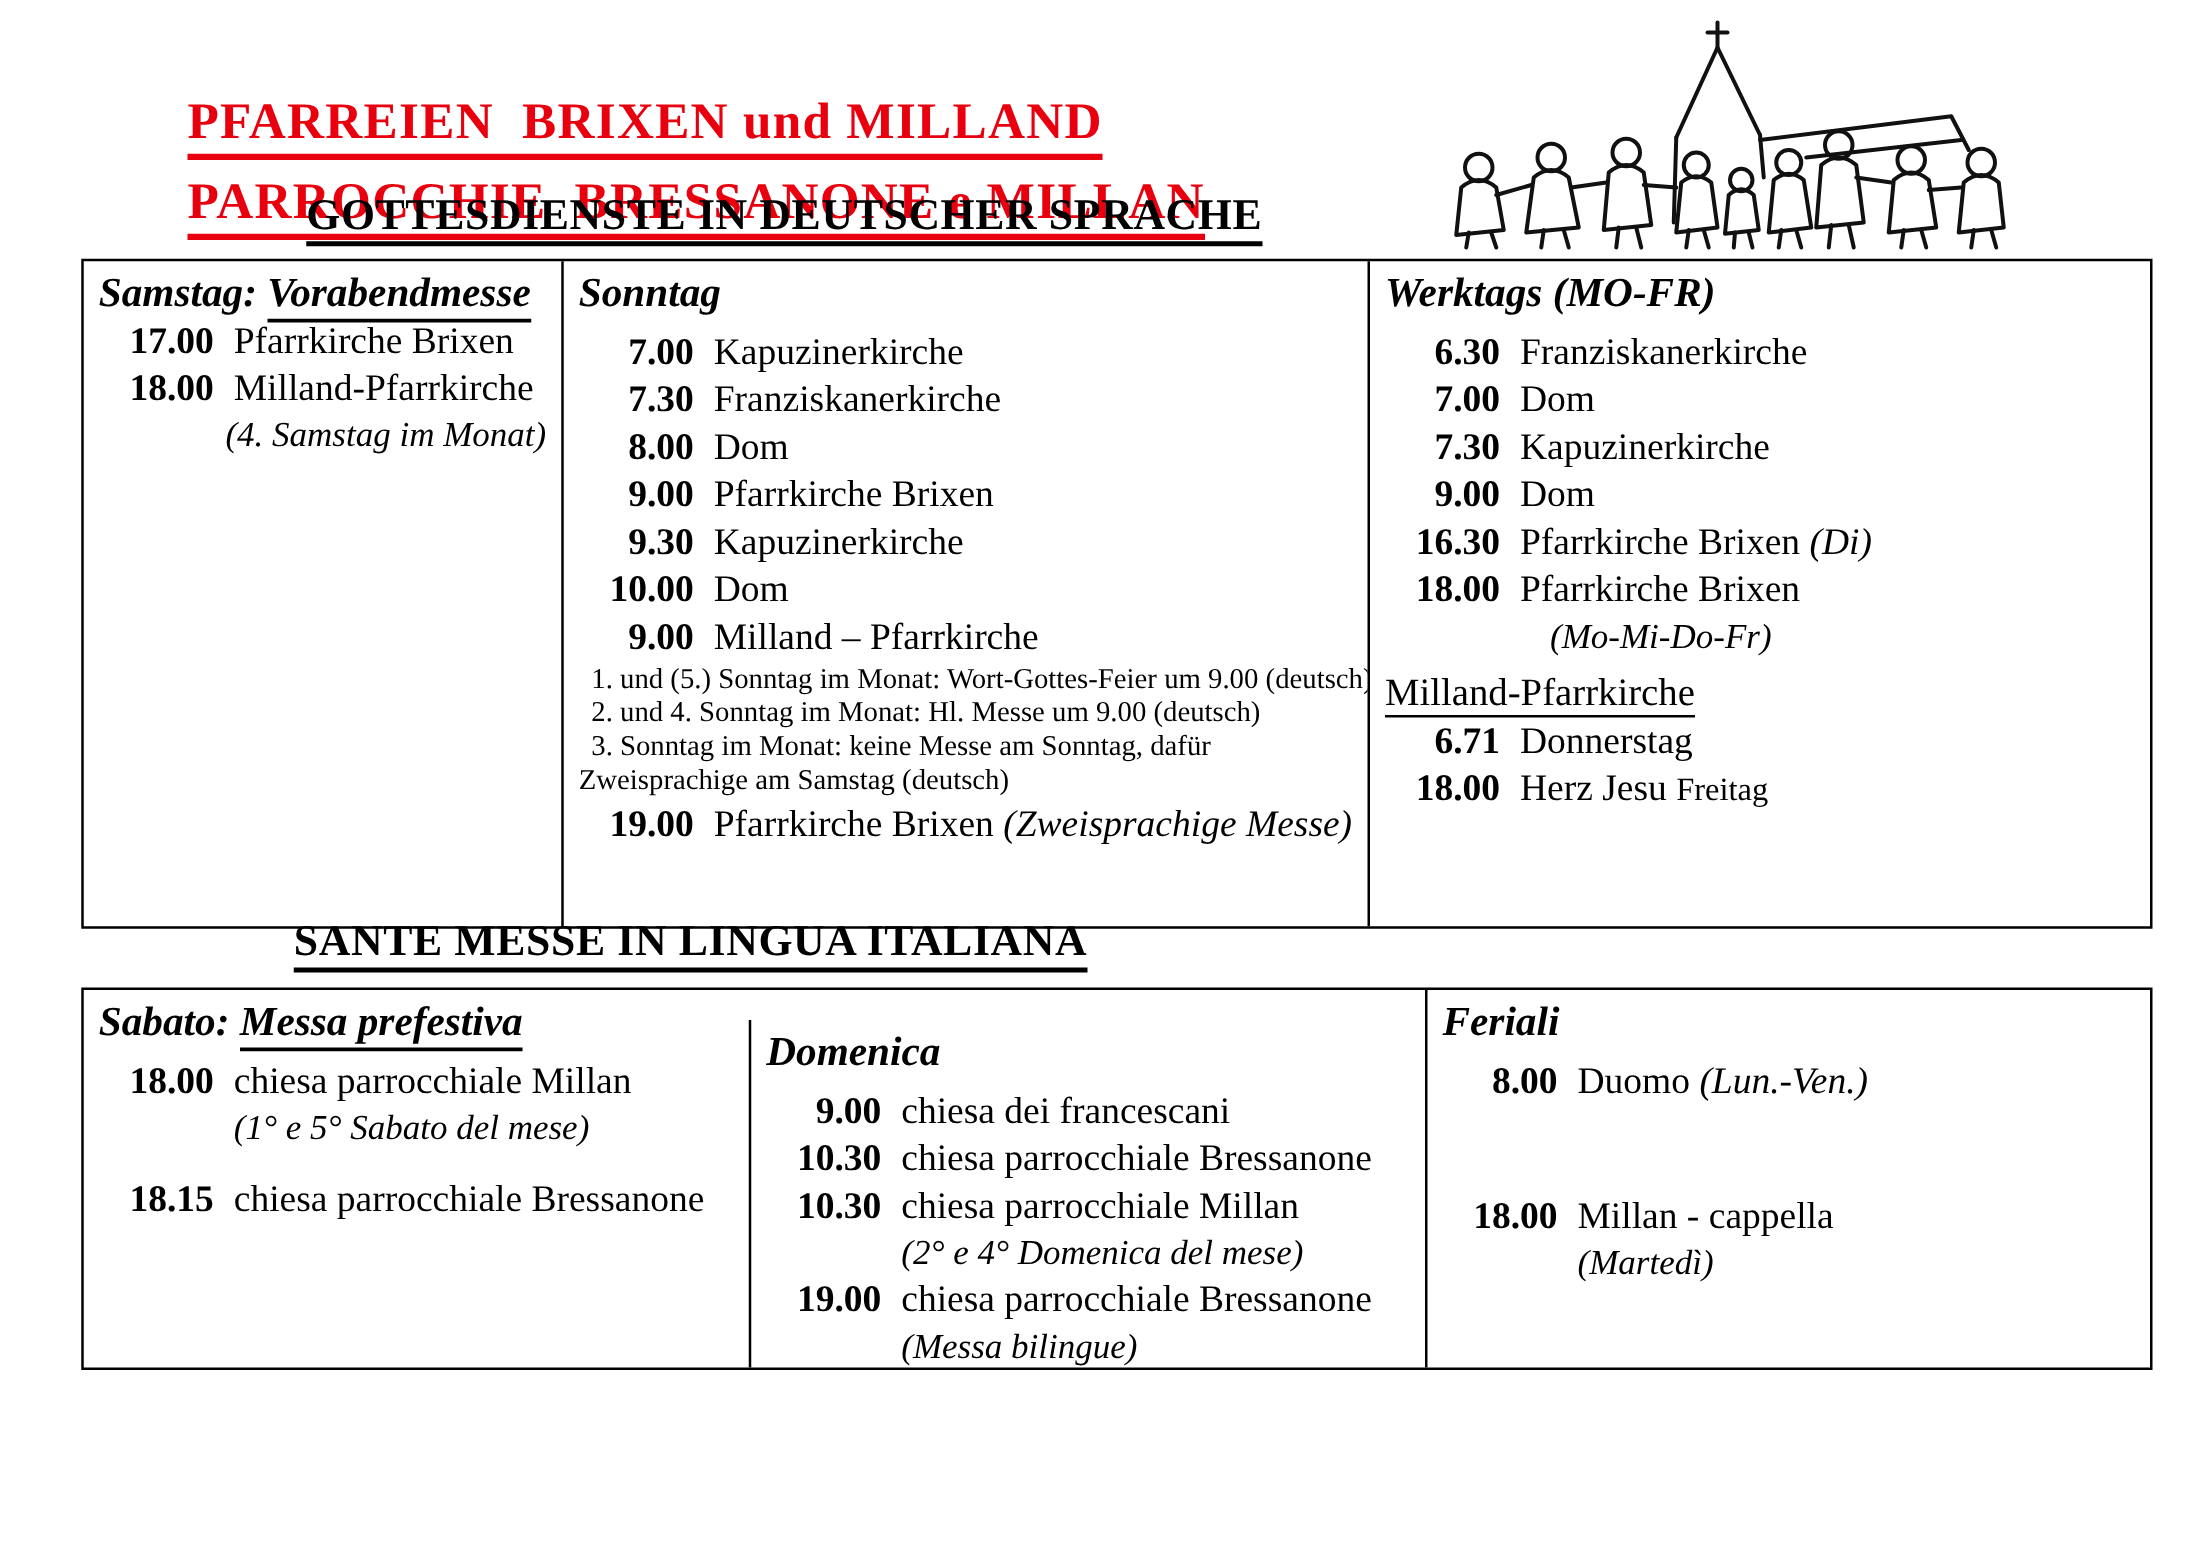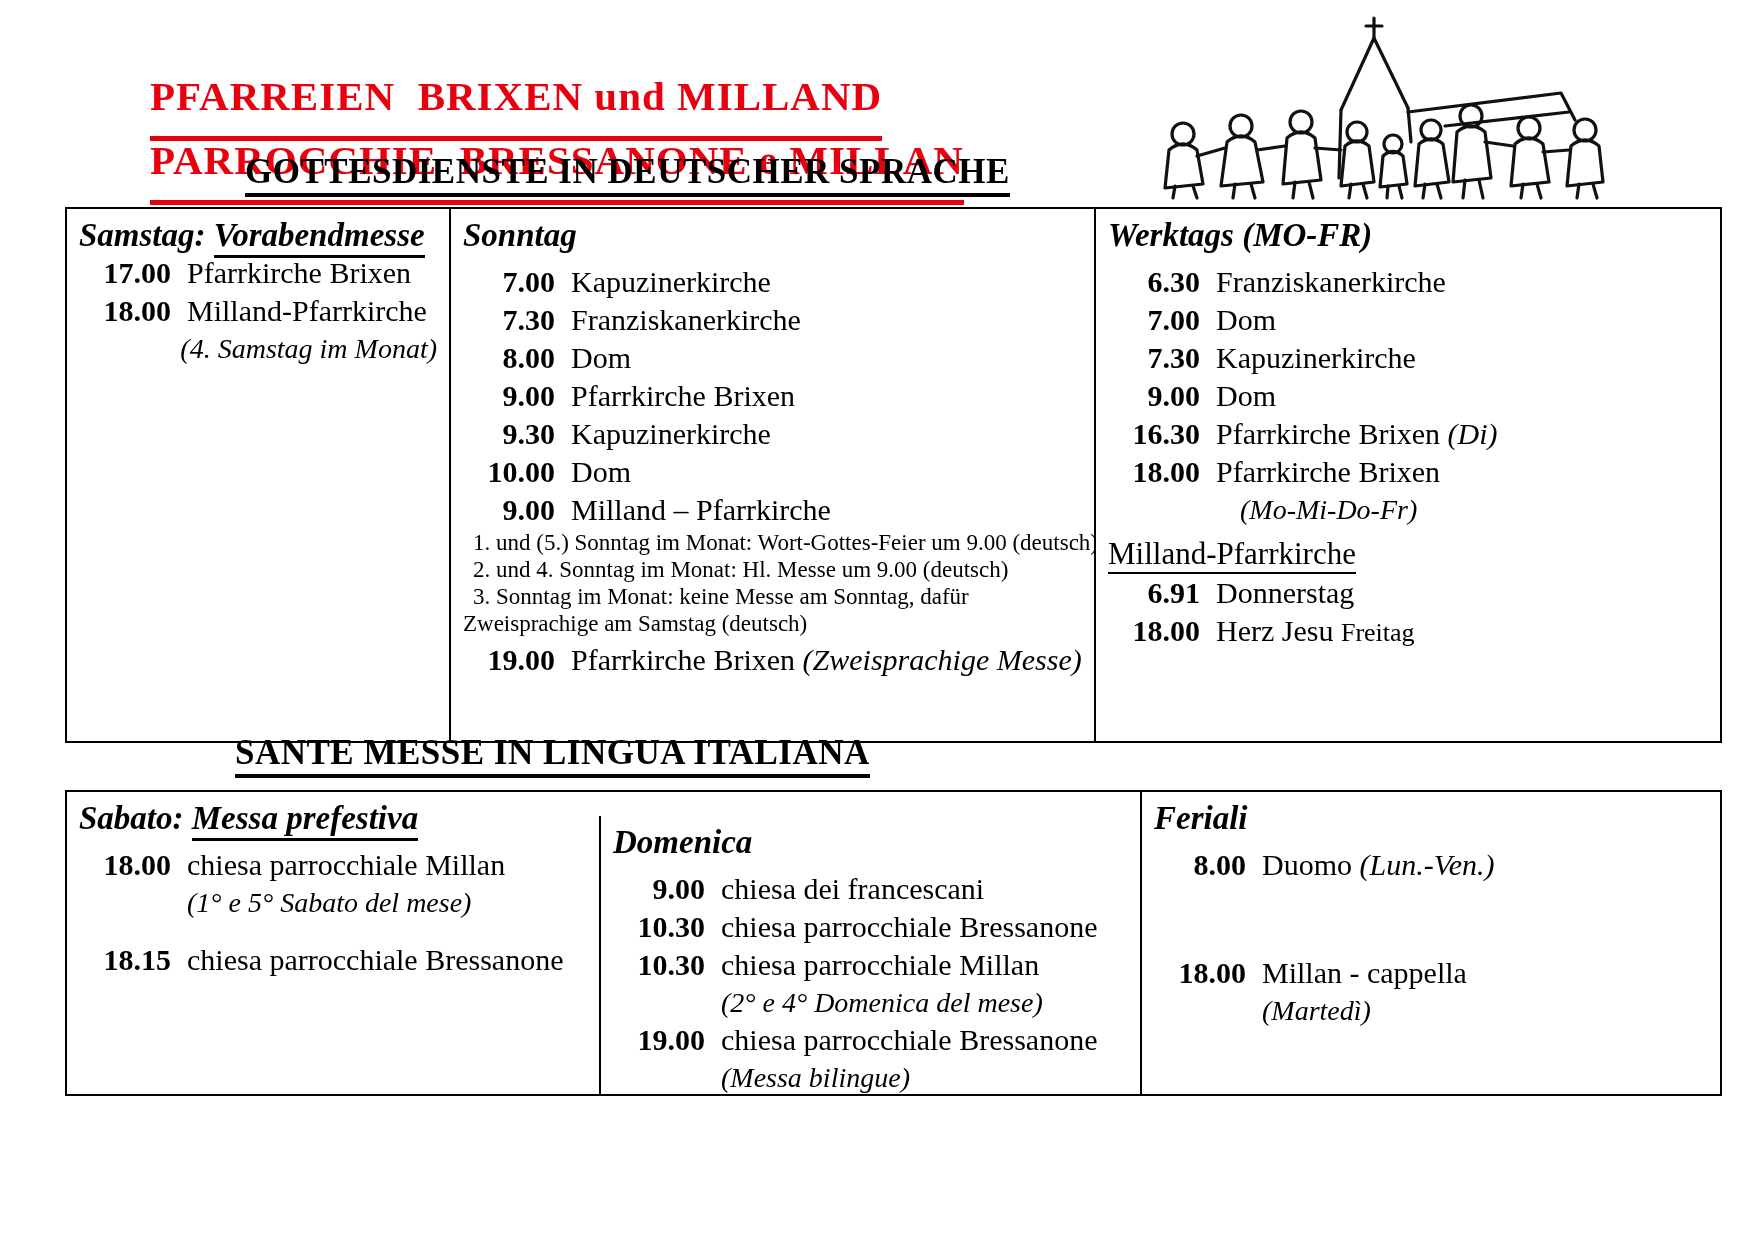--- a/index.html
+++ b/index.html
@@ -2,21 +2,21 @@
 <html><head>
 <meta charset="utf-8">
 <style>
   html,body{margin:0;padding:0;background:#ffffff;}
   .page{position:relative;width:1752px;height:1240px;background:#ffffff;
         font-family:"Liberation Serif",serif;color:#000;overflow:hidden;}
 
   
   .main-title{position:absolute;left:105px;font-weight:bold;font-size:41px;
               color:#e8000f;white-space:pre;letter-spacing:1px;}
-  .main-title .u{display:inline-block;border-bottom:5px solid currentColor;padding-bottom:16px;font-family:Liberation Serif, serif;}
+  .main-title .u{display:inline-block;border-bottom:5px solid currentColor;padding-bottom:3px;font-family:Liberation Serif, serif;}
   .t1{top:24px;}
   .t2{top:88px;}
 
   
   .section-heading{position:absolute;font-weight:bold;font-size:35px;letter-spacing:0.5px;}
   .section-heading .ub{display:inline-block;border-bottom:4px solid #000;padding-bottom:1px;}
   .sh1{left:245px;top:152px;}
   .sh2{left:235px;top:733px;}
 
   
@@ -197,21 +197,21 @@
         <span class="time">16.30</span><span class="place">Pfarrkirche Brixen </span><span class="inote">(Di)</span>
       </div>
       <div class="row">
         <span class="time">18.00</span><span class="place">Pfarrkirche Brixen</span>
       </div>
       <div class="subnote indent-w">(Mo-Mi-Do-Fr)</div>
       <div class="subheader">
         <span class="su">Milland-Pfarrkirche</span>
       </div>
       <div class="row">
-        <span class="time">6.91</span><span class="place">Donnerstag</span>
+        <span class="time">6.71</span><span class="place">Donnerstag</span>
       </div>
       <div class="row">
         <span class="time">18.00</span><span class="place">Herz Jesu </span><span class="suffix">Freitag</span>
       </div>
     </div>
   </div>
 
   <div class="section-heading sh2">
     <span class="ub">SANTE MESSE IN LINGUA ITALIANA</span>
   </div>

